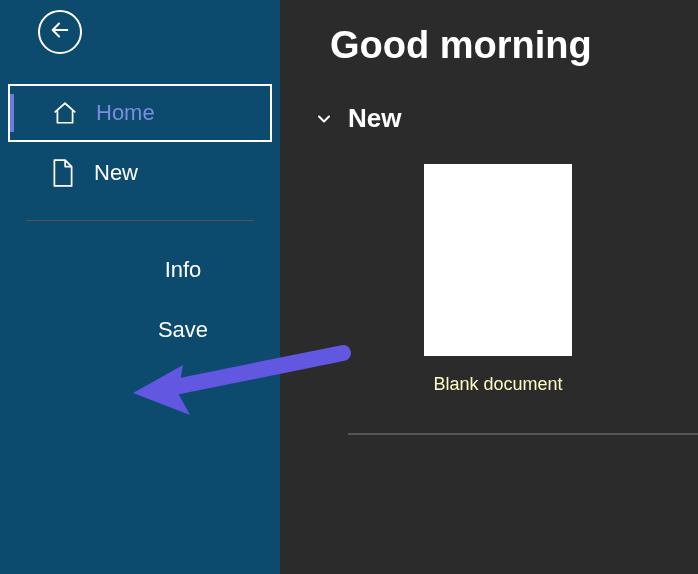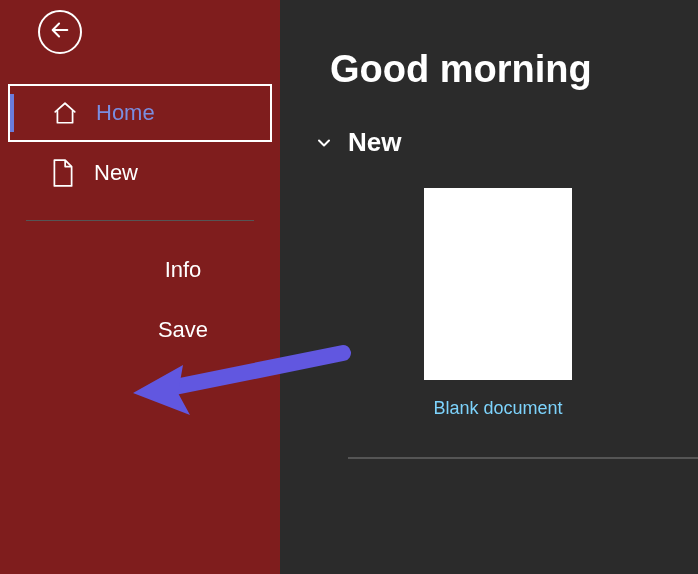--- a/index.html
+++ b/index.html
@@ -8,21 +8,21 @@
       height: 574px;
       background: #2b2b2b;
       font-family: "Segoe UI", -apple-system, sans-serif;
       color: #fff;
       overflow: hidden;
       display: flex;
     }
     .sidebar {
       width: 280px;
       height: 100%;
-      background: #7f1d1d;
+      background: #0c4a6e;
       padding-top: 10px;
       position: relative;
     }
     .back-btn {
       width: 44px;
       height: 44px;
       border: 2px solid #fff;
       border-radius: 50%;
       display: flex;
       align-items: center;
@@ -74,21 +74,20 @@
     }
     .main {
       flex: 1;
       padding: 24px 0 0 24px;
     }
     .greeting {
       font-size: 38px;
       font-weight: 600;
       margin-bottom: 36px;
       margin-left: 26px;
-      margin-top: 24px;
     }
     .section-header {
       display: flex;
       align-items: center;
       font-size: 26px;
       font-weight: 600;
       margin-bottom: 30px;
       cursor: pointer;
       margin-left: 10px;
     }
@@ -105,21 +104,21 @@
       cursor: pointer;
     }
     .template-thumb {
       width: 148px;
       height: 192px;
       background: #fff;
       margin-bottom: 18px;
     }
     .template-label {
       font-size: 18px;
-      color: #7dd3fc;
+      color: #fef9c3;
     }
     .main-divider {
       height: 2px;
       background: #555;
       margin-top: 38px;
       margin-left: 44px;
     }
     .arrow-annot {
       position: absolute;
       left: 128px;

